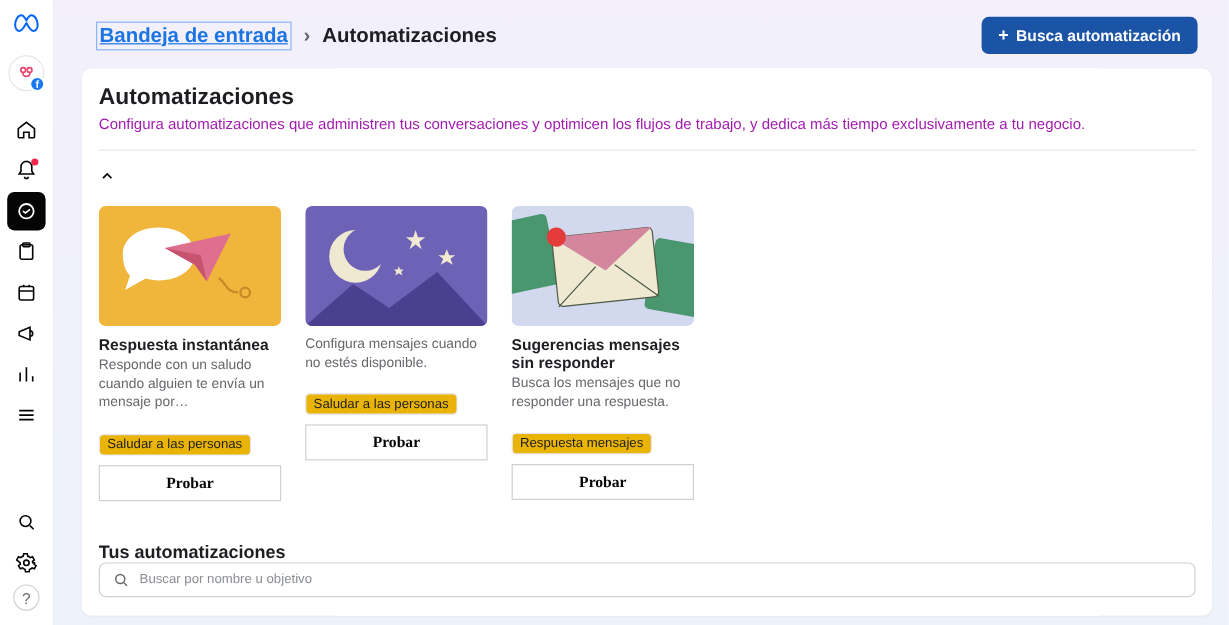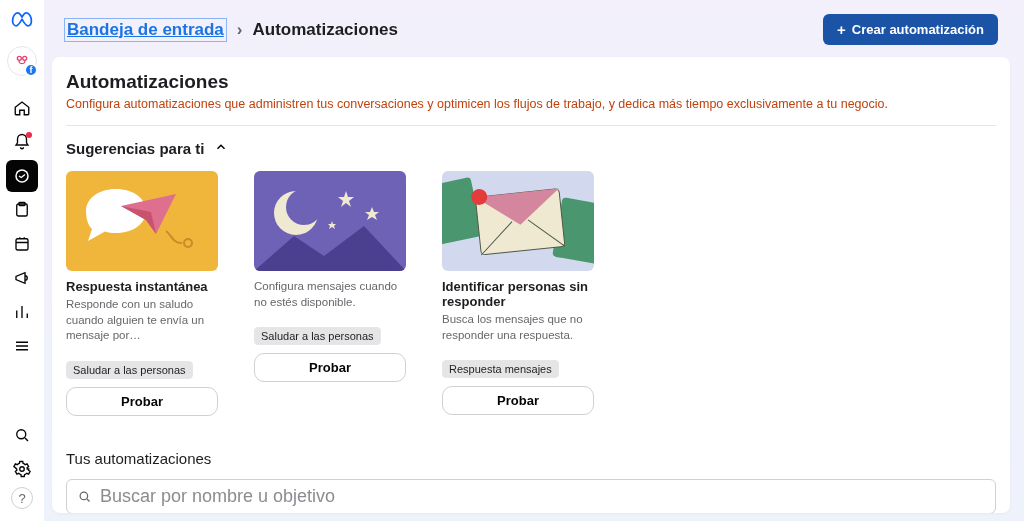--- a/index.html
+++ b/index.html
@@ -47,21 +47,21 @@
     position:absolute; top:6px; right:6px; width:6px; height:6px; border-radius:50%; background:#f02849;
   }
   .help-btn {
     width:22px; height:22px; border-radius:50%; border:1px solid #ced0d4;
     display:flex; align-items:center; justify-content:center; font-size:13px; cursor:pointer;
     color:#65676b;
   }
 
   .main-wrap {
     flex:1; position:relative; display:flex; flex-direction:column;
-    padding: 8px 14px 8px 8px;
+    padding: 8px 14px 8px 24px;
   }
 
   .header-row {
     display:flex; align-items:center; justify-content:space-between;
     padding: 6px 12px 12px 12px;
   }
   .breadcrumb { display:flex; align-items:center; gap:10px; font-size:17px; font-weight:700; color:#1c1e21; }
   .breadcrumb a { color:#1b74e4; text-decoration:underline; border:1px solid #8ab4f8; padding:1px 2px; cursor:pointer; font-weight:700;}
   .breadcrumb .chev { color:#606770; font-weight:700; }
   .create-btn {
@@ -75,51 +75,51 @@
     background:#fff; border-radius:8px; flex:1; overflow-y:auto;
     box-shadow: 0 1px 3px rgba(0,0,0,0.04);
     position:relative;
   }
   .panel::-webkit-scrollbar { width:10px; }
   .panel::-webkit-scrollbar-thumb { background:#c1c5cd; border-radius:5px; }
   .panel::-webkit-scrollbar-track { background:transparent; }
 
   .panel-inner { padding: 14px 14px 30px 14px; }
   .section-title { font-size:19px; font-weight:800; margin-bottom:4px; }
-  .section-desc { font-size:12.5px; color:#c2410c; margin-bottom:14px; }
+  .section-desc { font-size:12.5px; color:#a21caf; margin-bottom:14px; }
   .divider { height:1px; background:#e4e6eb; margin:0 0 14px 0; }
 
   .sugg-head { display:flex; align-items:center; gap:10px; font-size:15px; font-weight:800; margin-bottom:14px; }
   .sugg-head .caret { cursor:pointer; }
 
-  .cards { display:flex; gap:36px; }
+  .cards { display:flex; gap:20px; }
   .card { width: 152px; display:flex; flex-direction:column; }
   .card-img {
     width:152px; height:100px; border-radius:6px; overflow:hidden; margin-bottom:8px;
     position:relative;
   }
   .card-title { font-size:13px; font-weight:700; margin-bottom:3px; }
   .card-desc { font-size:11.5px; color:#65676b; line-height:1.35; margin-bottom:17px; min-height:30px; }
   .card-tag {
-    font-size:11px; background:#e5e5e5; border:1px solid #e4e6eb; border-radius:4px;
+    font-size:11px; background:#eab308; border:1px solid #e4e6eb; border-radius:4px;
     padding: 2px 6px; display:inline-block; color:#1c1e21; margin-bottom:8px;
   }
   .card-btn {
     width:100%; padding:6px 0; border:1px solid #ced0d4; background:#fff;
-    border-radius:10px; font-size:13px; font-weight:600; cursor:pointer; color:#050505;
+    border-radius:0; font-size:13px; font-weight:600; cursor:pointer; color:#050505;font-family:Liberation Serif, serif;
   }
 
   .your-auto { margin-top: 34px; }
-  .your-auto h2 { font-size:15px; font-weight:400; margin-bottom:12px; }
+  .your-auto h2 { font-size:15px; font-weight:700; }
   .search-box {
     border:1px solid #ced0d4; border-radius:6px; padding:6px 10px;
     display:flex; align-items:center; gap:8px; margin-bottom:20px;
   }
   .search-box input {
-    border:none; outline:none; flex:1; font-size:18px; color:#1c1e21; background:transparent;
+    border:none; outline:none; flex:1; font-size:11px; color:#1c1e21; background:transparent;
   }
   .search-box input::placeholder { color:#8a8d91; }
 </style>
 </head>
 <body>
 
 <div class="app">
 
   <div class="sidebar">
     <div class="top">
@@ -204,32 +204,31 @@
 
   <div class="main-wrap">
     <div class="header-row">
       <div class="breadcrumb">
         <a>Bandeja de entrada</a>
         <span class="chev">›</span>
         <span>Automatizaciones</span>
       </div>
       <button class="create-btn">
         <span class="plus">+</span>
-        <span>Crear automatización</span>
+        <span>Busca automatización</span>
       </button>
     </div>
 
     <div class="panel">
       <div class="panel-inner">
         <div class="section-title">Automatizaciones</div>
         <div class="section-desc">Configura automatizaciones que administren tus conversaciones y optimicen los flujos de trabajo, y dedica más tiempo exclusivamente a tu negocio.</div>
         <div class="divider"></div>
 
         <div class="sugg-head">
-          <span>Sugerencias para ti</span>
           <span class="caret">
             <svg width="14" height="14" viewBox="0 0 24 24" fill="none" stroke="#050505" stroke-width="2.5">
                 <path d="M6 15l6-6 6 6"></path>
               </svg>
           </span>
         </div>
 
         <div class="cards">
 
           <div class="card">
@@ -275,21 +274,21 @@
                 <rect x="-10" y="10" width="45" height="60" rx="4" fill="#4a966f" transform="rotate(-12 12 40)"></rect>
                 <rect x="115" y="30" width="50" height="60" rx="4" fill="#4a966f" transform="rotate(10 140 60)"></rect>
                 <g transform="rotate(-6 76 50)">
                   <rect x="36" y="22" width="84" height="58" rx="4" fill="#efe9d2" stroke="#4d5a45" stroke-width="1"></rect>
                   <path d="M36 22l42 32 42-32" fill="#d3869d"></path>
                   <path d="M36 80l34-30M120 80l-34-30" stroke="#4d5a45" stroke-width="1"></path>
                   <circle cx="40" cy="22" r="8" fill="#e43b3b"></circle>
                 </g>
               </svg>
             </div>
-            <div class="card-title">Identificar personas sin responder</div>
+            <div class="card-title">Sugerencias mensajes sin responder</div>
             <div class="card-desc">Busca los mensajes que no responder una respuesta.</div>
             <div><span class="card-tag">Respuesta mensajes</span></div>
             <button class="card-btn">Probar</button>
           </div>
 
         </div>
 
         <div class="your-auto">
           <h2>Tus automatizaciones</h2>
           <div class="search-box">

